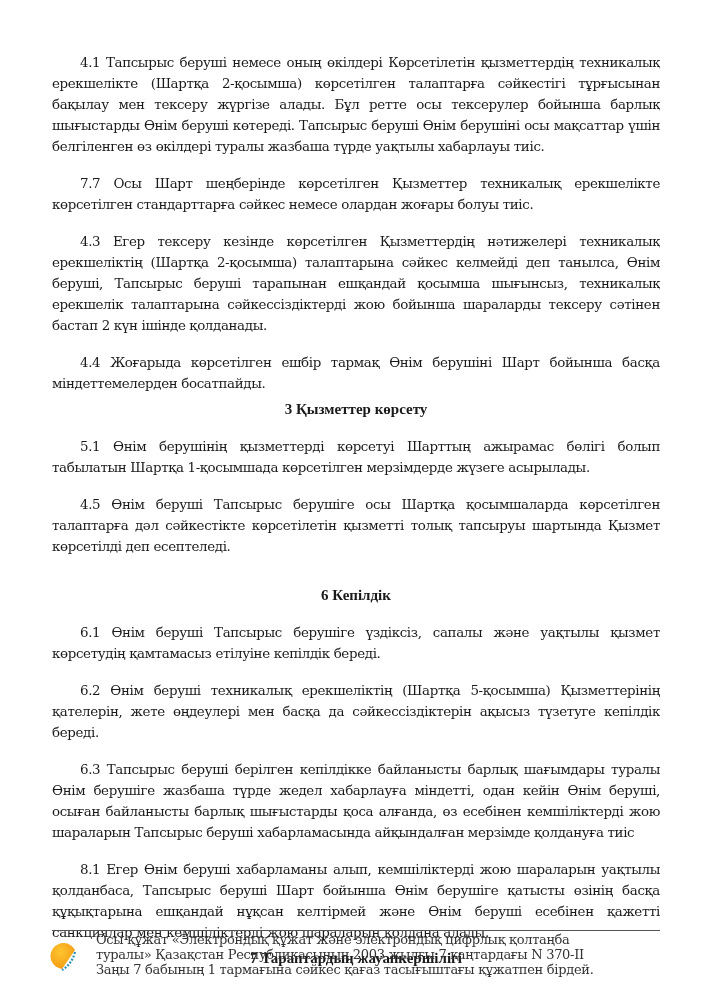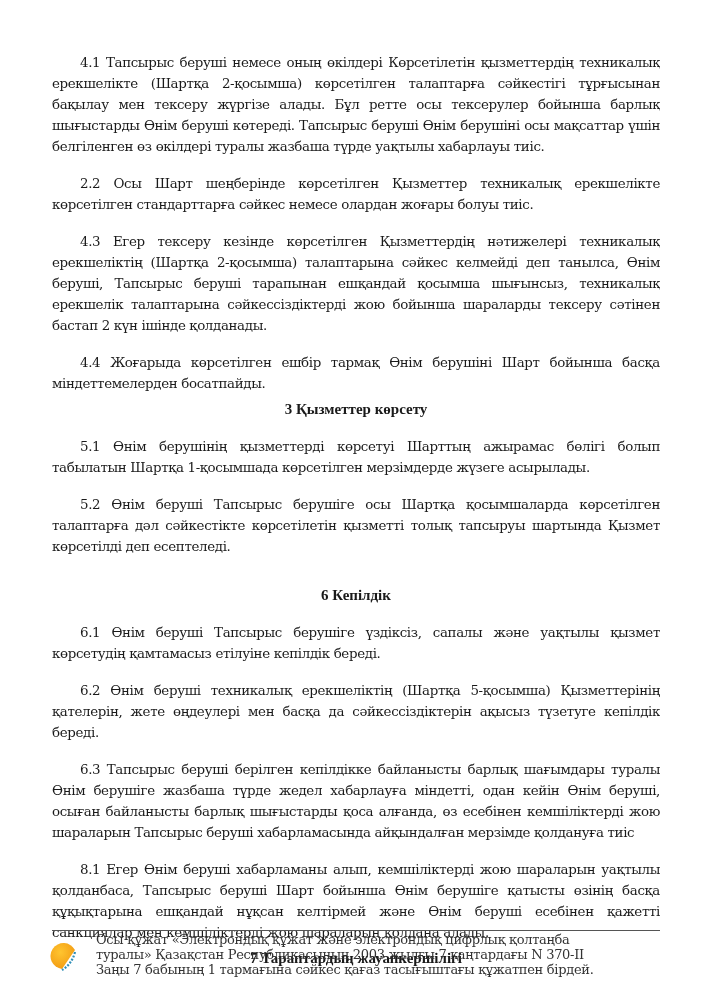--- a/index.html
+++ b/index.html
@@ -67,27 +67,27 @@
       top: 942px;
       width: 30px;
       height: 30px;
     }
   </style>
 </head>
 <body>
 
 <div class="body-clip">
   <p class="para">4.1 Тапсырыс беруші немесе оның өкілдері Көрсетілетін қызметтердің техникалық ерекшелікте (Шартқа 2-қосымша) көрсетілген талаптарға сәйкестігі тұрғысынан бақылау мен тексеру жүргізе алады. Бұл ретте осы тексерулер бойынша барлық шығыстарды Өнім беруші көтереді. Тапсырыс беруші Өнім берушіні осы мақсаттар үшін белгіленген өз өкілдері туралы жазбаша түрде уақтылы хабарлауы тиіс.</p>
-  <p class="para">2.2 Осы Шарт шеңберінде көрсетілген Қызметтер техникалық ерекшелікте көрсетілген стандарттарға сәйкес немесе олардан жоғары болуы тиіс.</p>
+  <p class="para">7.7 Осы Шарт шеңберінде көрсетілген Қызметтер техникалық ерекшелікте көрсетілген стандарттарға сәйкес немесе олардан жоғары болуы тиіс.</p>
   <p class="para">4.3 Егер тексеру кезінде көрсетілген Қызметтердің нәтижелері техникалық ерекшеліктің (Шартқа 2-қосымша) талаптарына сәйкес келмейді деп танылса, Өнім беруші, Тапсырыс беруші тарапынан ешқандай қосымша шығынсыз, техникалық ерекшелік талаптарына сәйкессіздіктерді жою бойынша шараларды тексеру сәтінен бастап 2 күн ішінде қолданады.</p>
   <p class="para tight">4.4 Жоғарыда көрсетілген ешбір тармақ Өнім берушіні Шарт бойынша басқа міндеттемелерден босатпайды.</p>
 
   <h2 class="heading">3 Қызметтер көрсету</h2>
   <p class="para">5.1 Өнім берушінің қызметтерді көрсетуі Шарттың ажырамас бөлігі болып табылатын Шартқа 1-қосымшада көрсетілген мерзімдерде жүзеге асырылады.</p>
-  <p class="para">5.2 Өнім беруші Тапсырыс берушіге осы Шартқа қосымшаларда көрсетілген талаптарға дәл сәйкестікте көрсетілетін қызметті толық тапсыруы шартында Қызмет көрсетілді деп есептеледі.</p>
+  <p class="para">4.5 Өнім беруші Тапсырыс берушіге осы Шартқа қосымшаларда көрсетілген талаптарға дәл сәйкестікте көрсетілетін қызметті толық тапсыруы шартында Қызмет көрсетілді деп есептеледі.</p>
 
   <h2 class="heading gap-top">6 Кепілдік</h2>
   <p class="para">6.1 Өнім беруші Тапсырыс берушіге үздіксіз, сапалы және уақтылы қызмет көрсетудің қамтамасыз етілуіне кепілдік береді.</p>
   <p class="para">6.2 Өнім беруші техникалық ерекшеліктің (Шартқа 5-қосымша) Қызметтерінің қателерін, жете өңдеулері мен басқа да сәйкессіздіктерін ақысыз түзетуге кепілдік береді.</p>
   <p class="para">6.3 Тапсырыс беруші берілген кепілдікке байланысты барлық шағымдары туралы Өнім берушіге жазбаша түрде жедел хабарлауға міндетті, одан кейін Өнім беруші, осыған байланысты барлық шығыстарды қоса алғанда, өз есебінен кемшіліктерді жою шараларын Тапсырыс беруші хабарламасында айқындалған мерзімде қолдануға тиіс</p>
   <p class="para tight">8.1 Егер Өнім беруші хабарламаны алып, кемшіліктерді жою шараларын уақтылы қолданбаса, Тапсырыс беруші Шарт бойынша Өнім берушіге қатысты өзінің басқа құқықтарына ешқандай нұқсан келтірмей және Өнім беруші есебінен қажетті санкциялар мен кемшіліктерді жою шараларын қолдана алады.</p>
 
   <h2 class="heading">7 Тараптардың жауапкершілігі</h2>
 
 </div>

